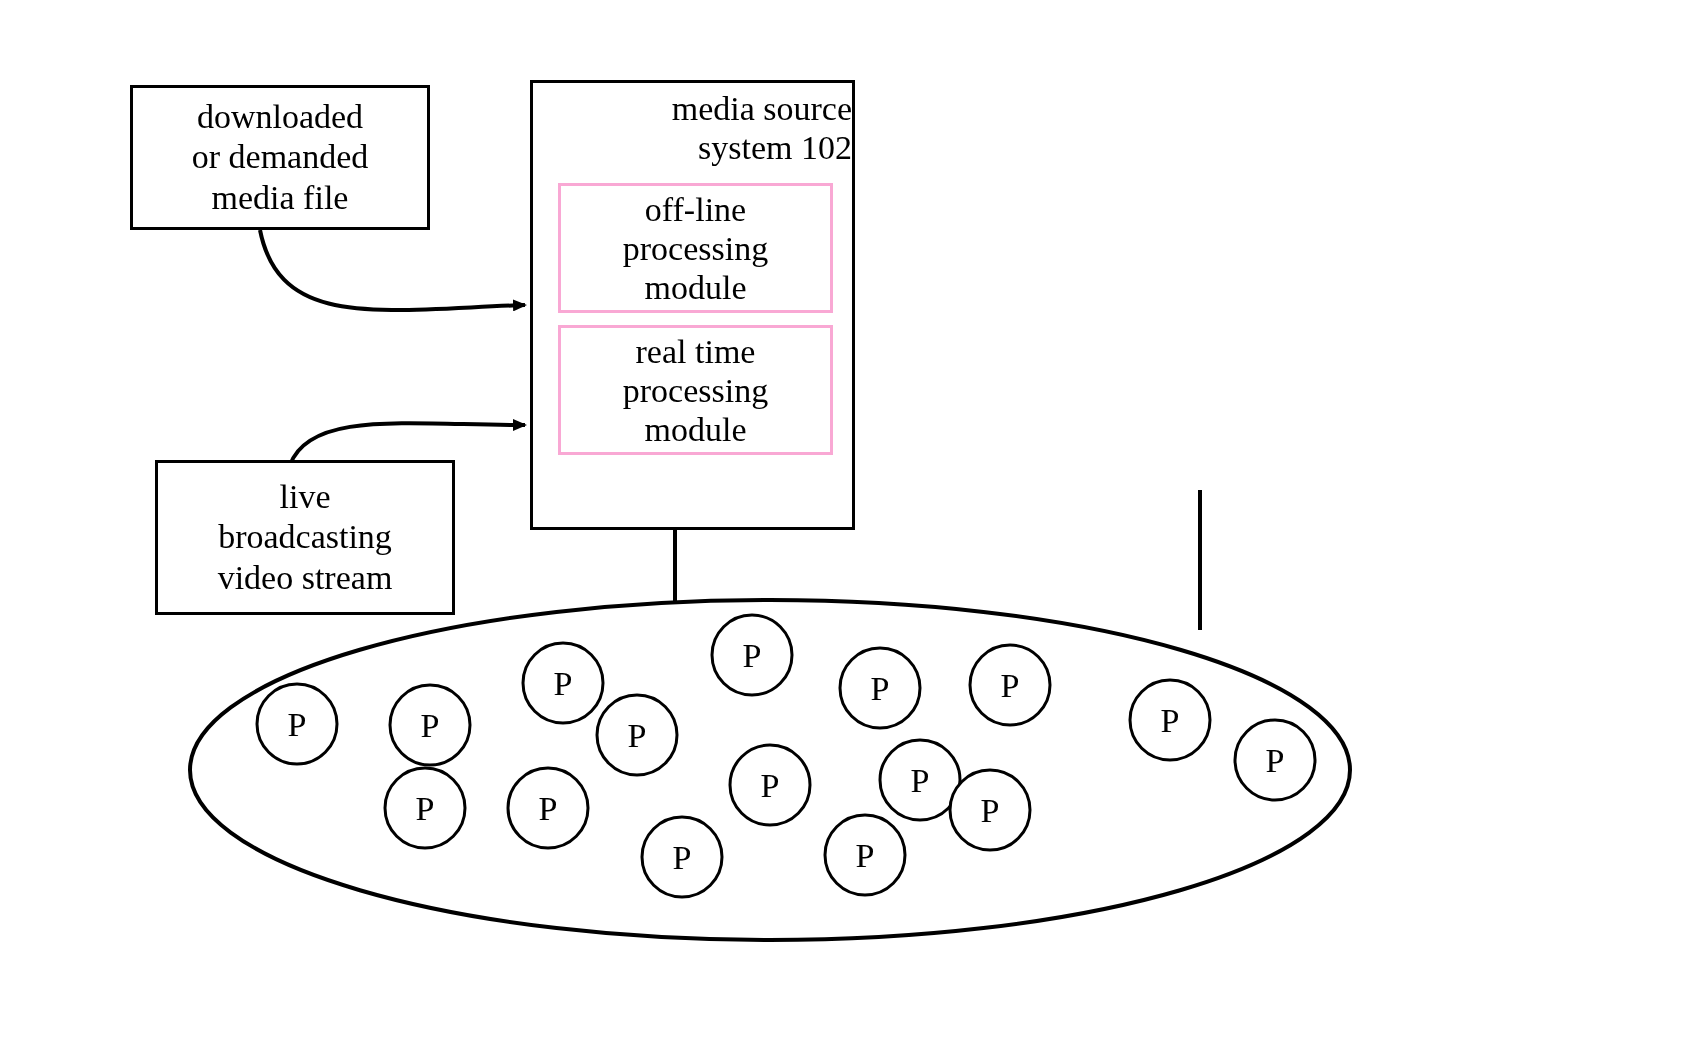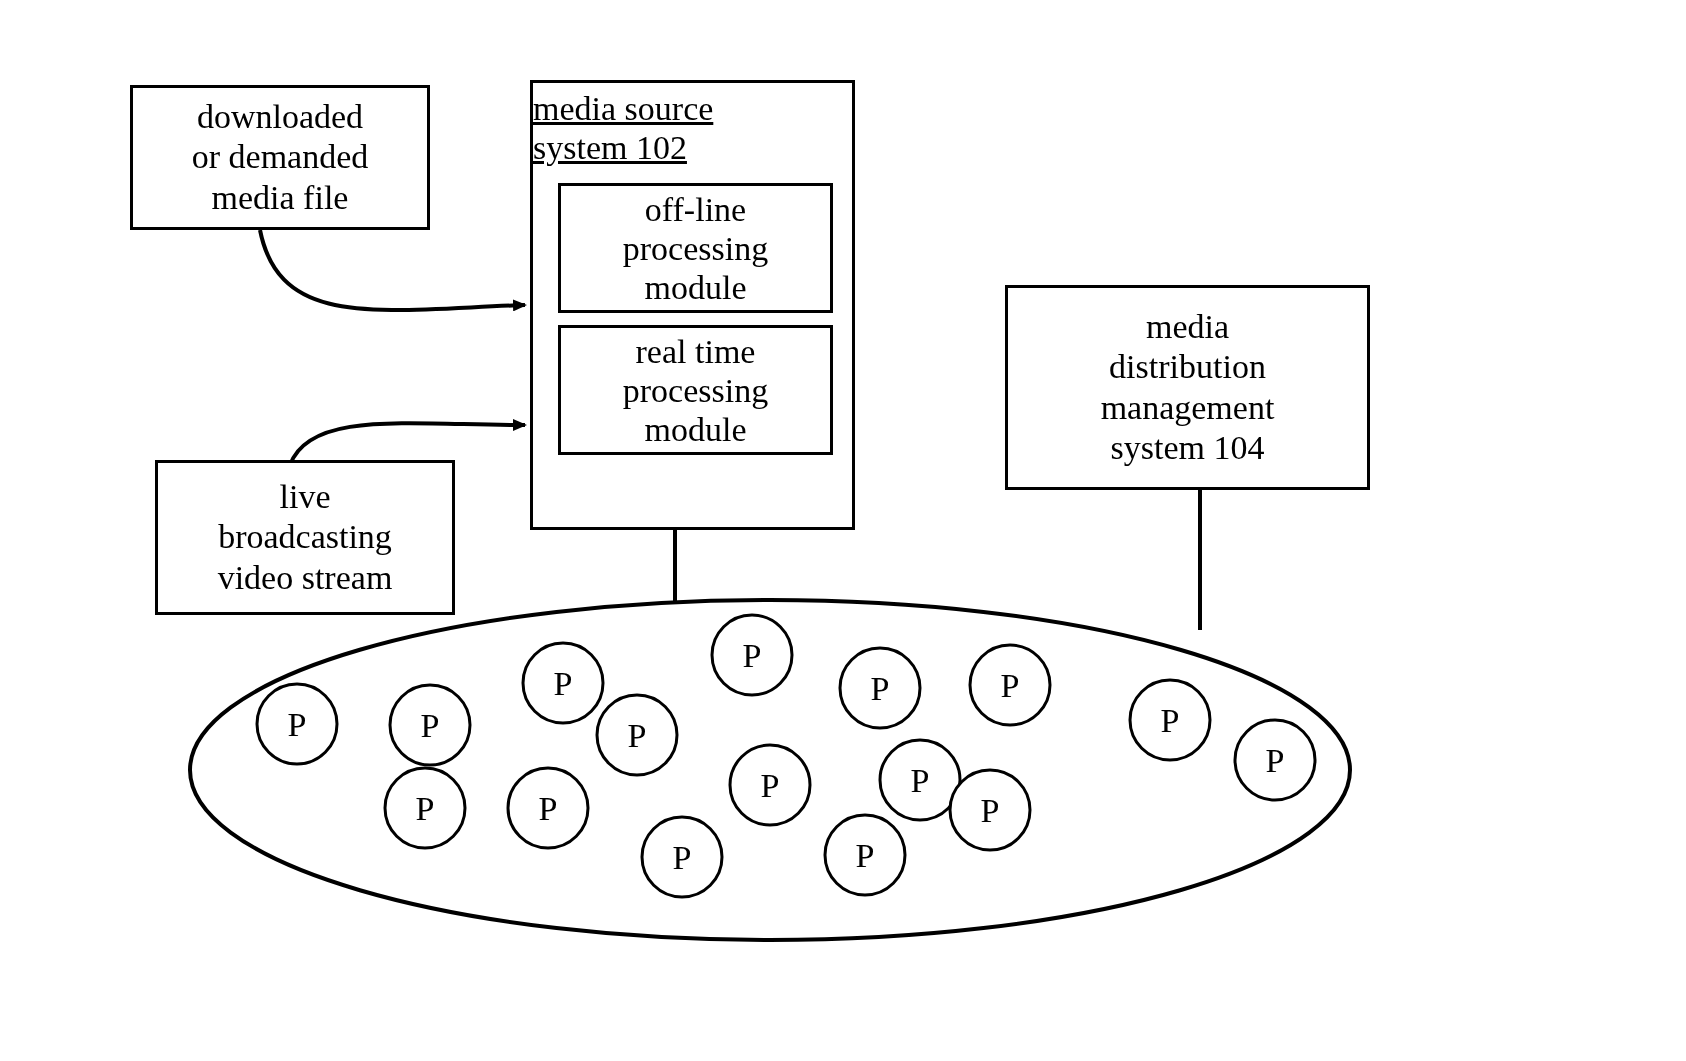--- a/index.html
+++ b/index.html
@@ -1,18 +1,18 @@
 <!DOCTYPE html>
 <html><head>
 <meta charset="utf-8">
 <style>
   html,body{margin:0;padding:0;background:#fff;font-family:"Times New Roman",Times,serif;}
   .stage{position:relative;width:1686px;height:1061px;}
   .box{position:absolute;border:3px solid #000;background:#fff;display:flex;align-items:center;justify-content:center;text-align:center;font-size:34px;line-height:1.18;padding:6px 8px;box-sizing:border-box;}
-  .inner-box{border:3px solid #000000;background:#fff;text-align:center;font-size:34px;line-height:1.15;padding:4px 6px;box-sizing:border-box;}
+  .inner-box{border:3px solid #f9a8d4;background:#fff;text-align:center;font-size:34px;line-height:1.15;padding:4px 6px;box-sizing:border-box;}
   svg{position:absolute;left:0;top:0;}
 </style>
 </head>
 <body>
 
 <div class="stage">
 
   <svg width="1686" height="1061">
     <defs>
       <marker id="arrowhead" markerWidth="14" markerHeight="12" refX="12" refY="6" orient="auto" markerUnits="userSpaceOnUse">
@@ -68,30 +68,26 @@
 
   <div class="box" style="left:130px;top:85px;width:300px;height:145px;white-space:pre-line;">downloaded
 or demanded
 media file</div>
 
   <div class="box" style="left:155px;top:460px;width:300px;height:155px;white-space:pre-line;">live
 broadcasting
 video stream</div>
 
   <div style="position:absolute;left:530px;top:80px;width:325px;height:450px;border:3px solid #000;box-sizing:border-box;">
-    <div style="text-align:left;font-size:34px;line-height:1.15;white-space:pre-line;padding-top:6px;text-decoration:underline;">media source
+    <div style="text-align:right;font-size:34px;line-height:1.15;white-space:pre-line;padding-top:6px;">media source
 system 102</div>
 
     <div class="inner-box" style="position:absolute;left:25px;top:100px;width:275px;height:130px;white-space:pre-line;">off-line
 processing
 module</div>
 
     <div class="inner-box" style="position:absolute;left:25px;top:242px;width:275px;height:130px;white-space:pre-line;">real time
 processing
 module</div>
   </div>
 
-  <div class="box" style="left:1005px;top:285px;width:365px;height:205px;white-space:pre-line;">media
-distribution
-management
-system   104</div>
 
 </div>
 
 </body></html>

